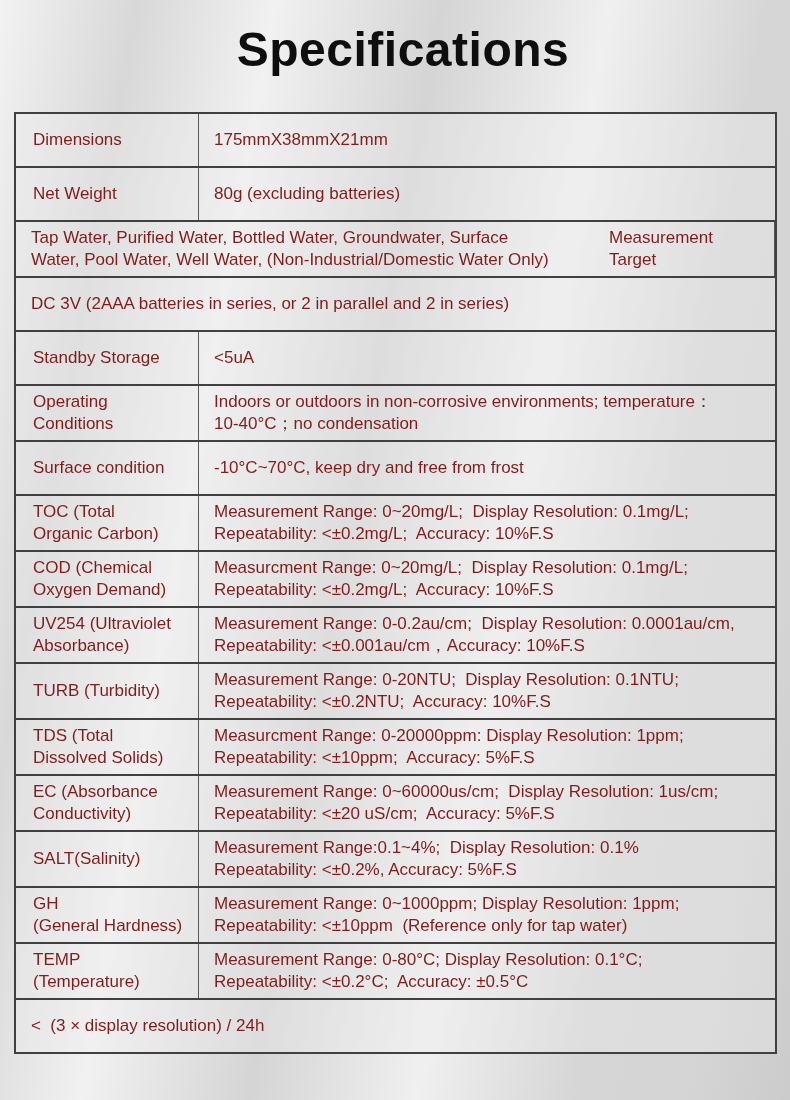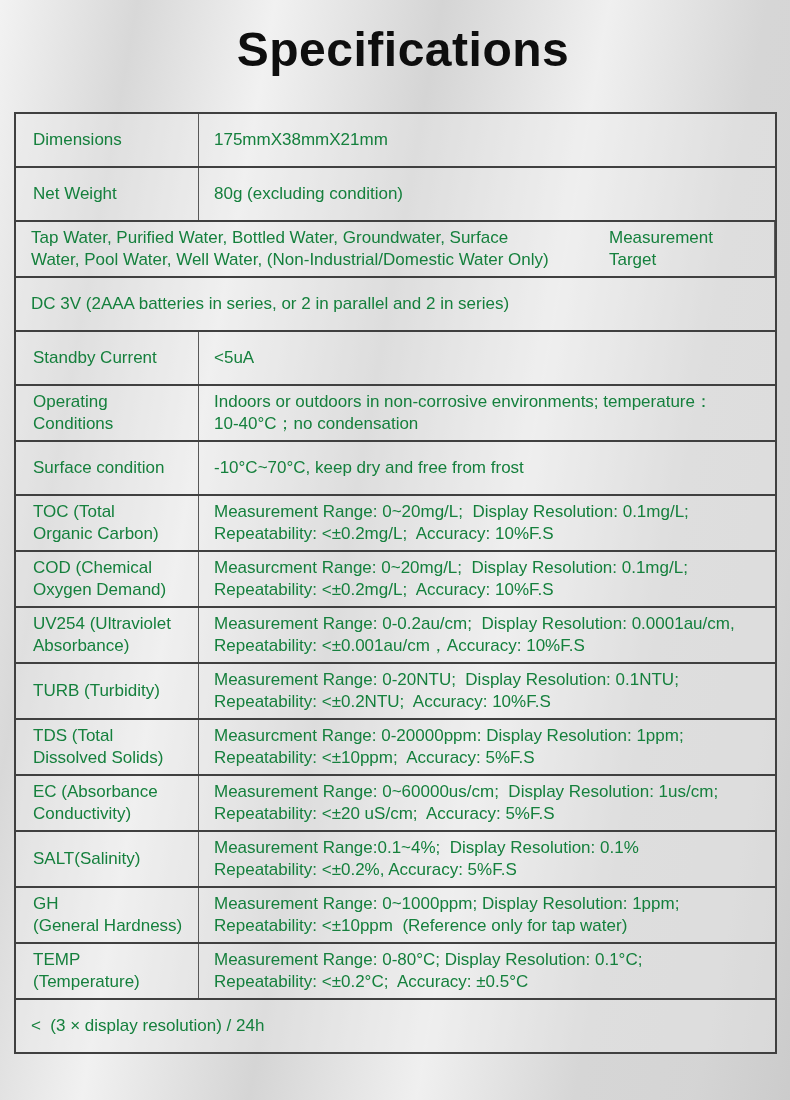--- a/index.html
+++ b/index.html
@@ -54,21 +54,21 @@
   .spec-row:first-child {
     border-top: none;
   }
   .cell {
     display: flex;
     align-items: center;
     font-size: 17px;
     line-height: 22px;
     white-space: pre-wrap;
     box-sizing: border-box;
-    color: #15803d;
+    color: #7f1d1d;
   }
   .cell.label {
     flex: 0 0 183px;
     width: 183px;
     padding: 5px 8px 5px 17px;
     border-right: 1px solid #585858;
   }
   .cell.value {
     flex: 1 1 auto;
     padding: 5px 16px 5px 15px;
@@ -81,36 +81,36 @@
 
 <div class="spec-table">
 
   <div class="spec-row">
     <div class="cell label">Dimensions</div>
     <div class="cell value">175mmX38mmX21mm</div>
   </div>
 
   <div class="spec-row">
     <div class="cell label">Net Weight</div>
-    <div class="cell value">80g (excluding condition)</div>
+    <div class="cell value">80g (excluding batteries)</div>
   </div>
 
   <div class="spec-row">
     <div class="cell value">Tap Water, Purified Water, Bottled Water, Groundwater, Surface
 Water, Pool Water, Well Water, (Non-Industrial/Domestic Water Only)</div>
     <div class="cell label">Measurement
 Target</div>
   </div>
 
   <div class="spec-row">
     <div class="cell value">DC 3V (2AAA batteries in series, or 2 in parallel and 2 in series)</div>
   </div>
 
   <div class="spec-row">
-    <div class="cell label">Standby Current</div>
+    <div class="cell label">Standby Storage</div>
     <div class="cell value">&lt;5uA</div>
   </div>
 
   <div class="spec-row">
     <div class="cell label">Operating
 Conditions</div>
     <div class="cell value">Indoors or outdoors in non-corrosive environments; temperature：
 10-40°C；no condensation</div>
   </div>
 

